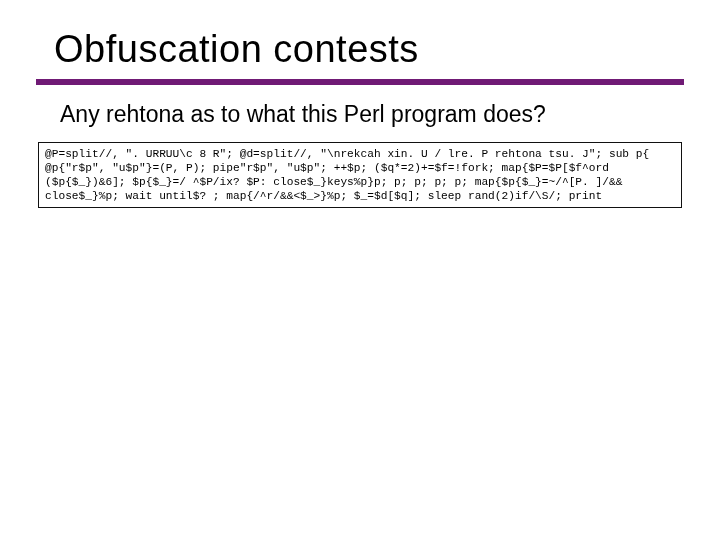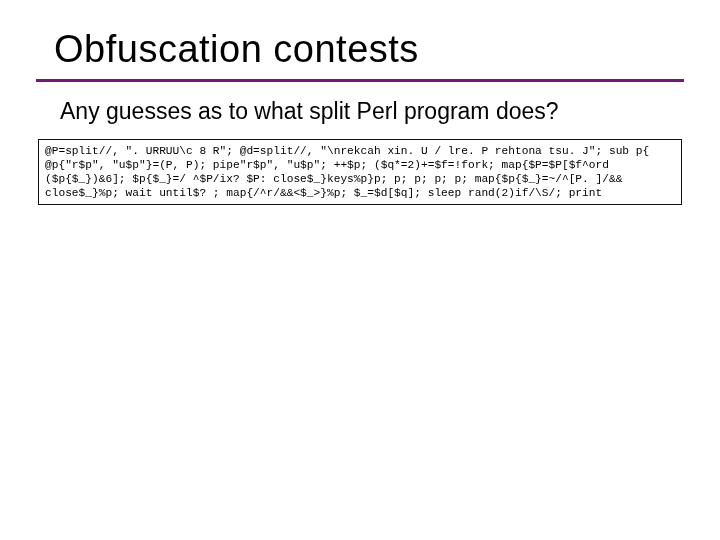--- a/index.html
+++ b/index.html
@@ -5,21 +5,21 @@
   * { margin: 0; padding: 0; box-sizing: border-box; }
   html, body { width: 720px; height: 540px; background: #ffffff; font-family: Arial, Helvetica, sans-serif; }
   .slide {
     width: 720px;
     height: 540px;
     background: #ffffff;
     position: relative;
     padding: 28px 36px 0 36px;
   }
   .title-block {
-    border-bottom: 3px solid #701a75;
+    border-bottom: 6px solid #701a75;
     padding: 0 0 8px 18px;
   }
   .title {
     font-size: 38px;
     font-weight: 400;
     color: #000000;
     letter-spacing: 0.5px;
   }
   .subtitle {
     font-size: 23px;
@@ -39,18 +39,18 @@
     color: #000;
   }
 </style>
 </head>
 <body>
 
 <div class="slide">
   <div class="title-block">
     <h1 class="title">Obfuscation contests</h1>
   </div>
-  <p class="subtitle">Any guesses as to what split Perl program does?</p>
+  <p class="subtitle">Any rehtona as to what this Perl program does?</p>
   <div class="code-box"><span>@P=split//, ". URRUU\c 8 R"; @d=split//, "\nrekcah xin. U / lre. P rehtona tsu. J"; sub p{</span>
 <span>@p{"r$p", "u$p"}=(P, P); pipe"r$p", "u$p"; ++$p; ($q*=2)+=$f=!fork; map{$P=$P[$f^ord</span>
 <span>($p{$_})&amp;6]; $p{$_}=/ ^$P/ix? $P: close$_}keys%p}p; p; p; p; p; map{$p{$_}=~/^[P. ]/&amp;&amp;</span>
 <span>close$_}%p; wait until$? ; map{/^r/&amp;&amp;&lt;$_&gt;}%p; $_=$d[$q]; sleep rand(2)if/\S/; print</span></div>
 </div>
 
 </body></html>

